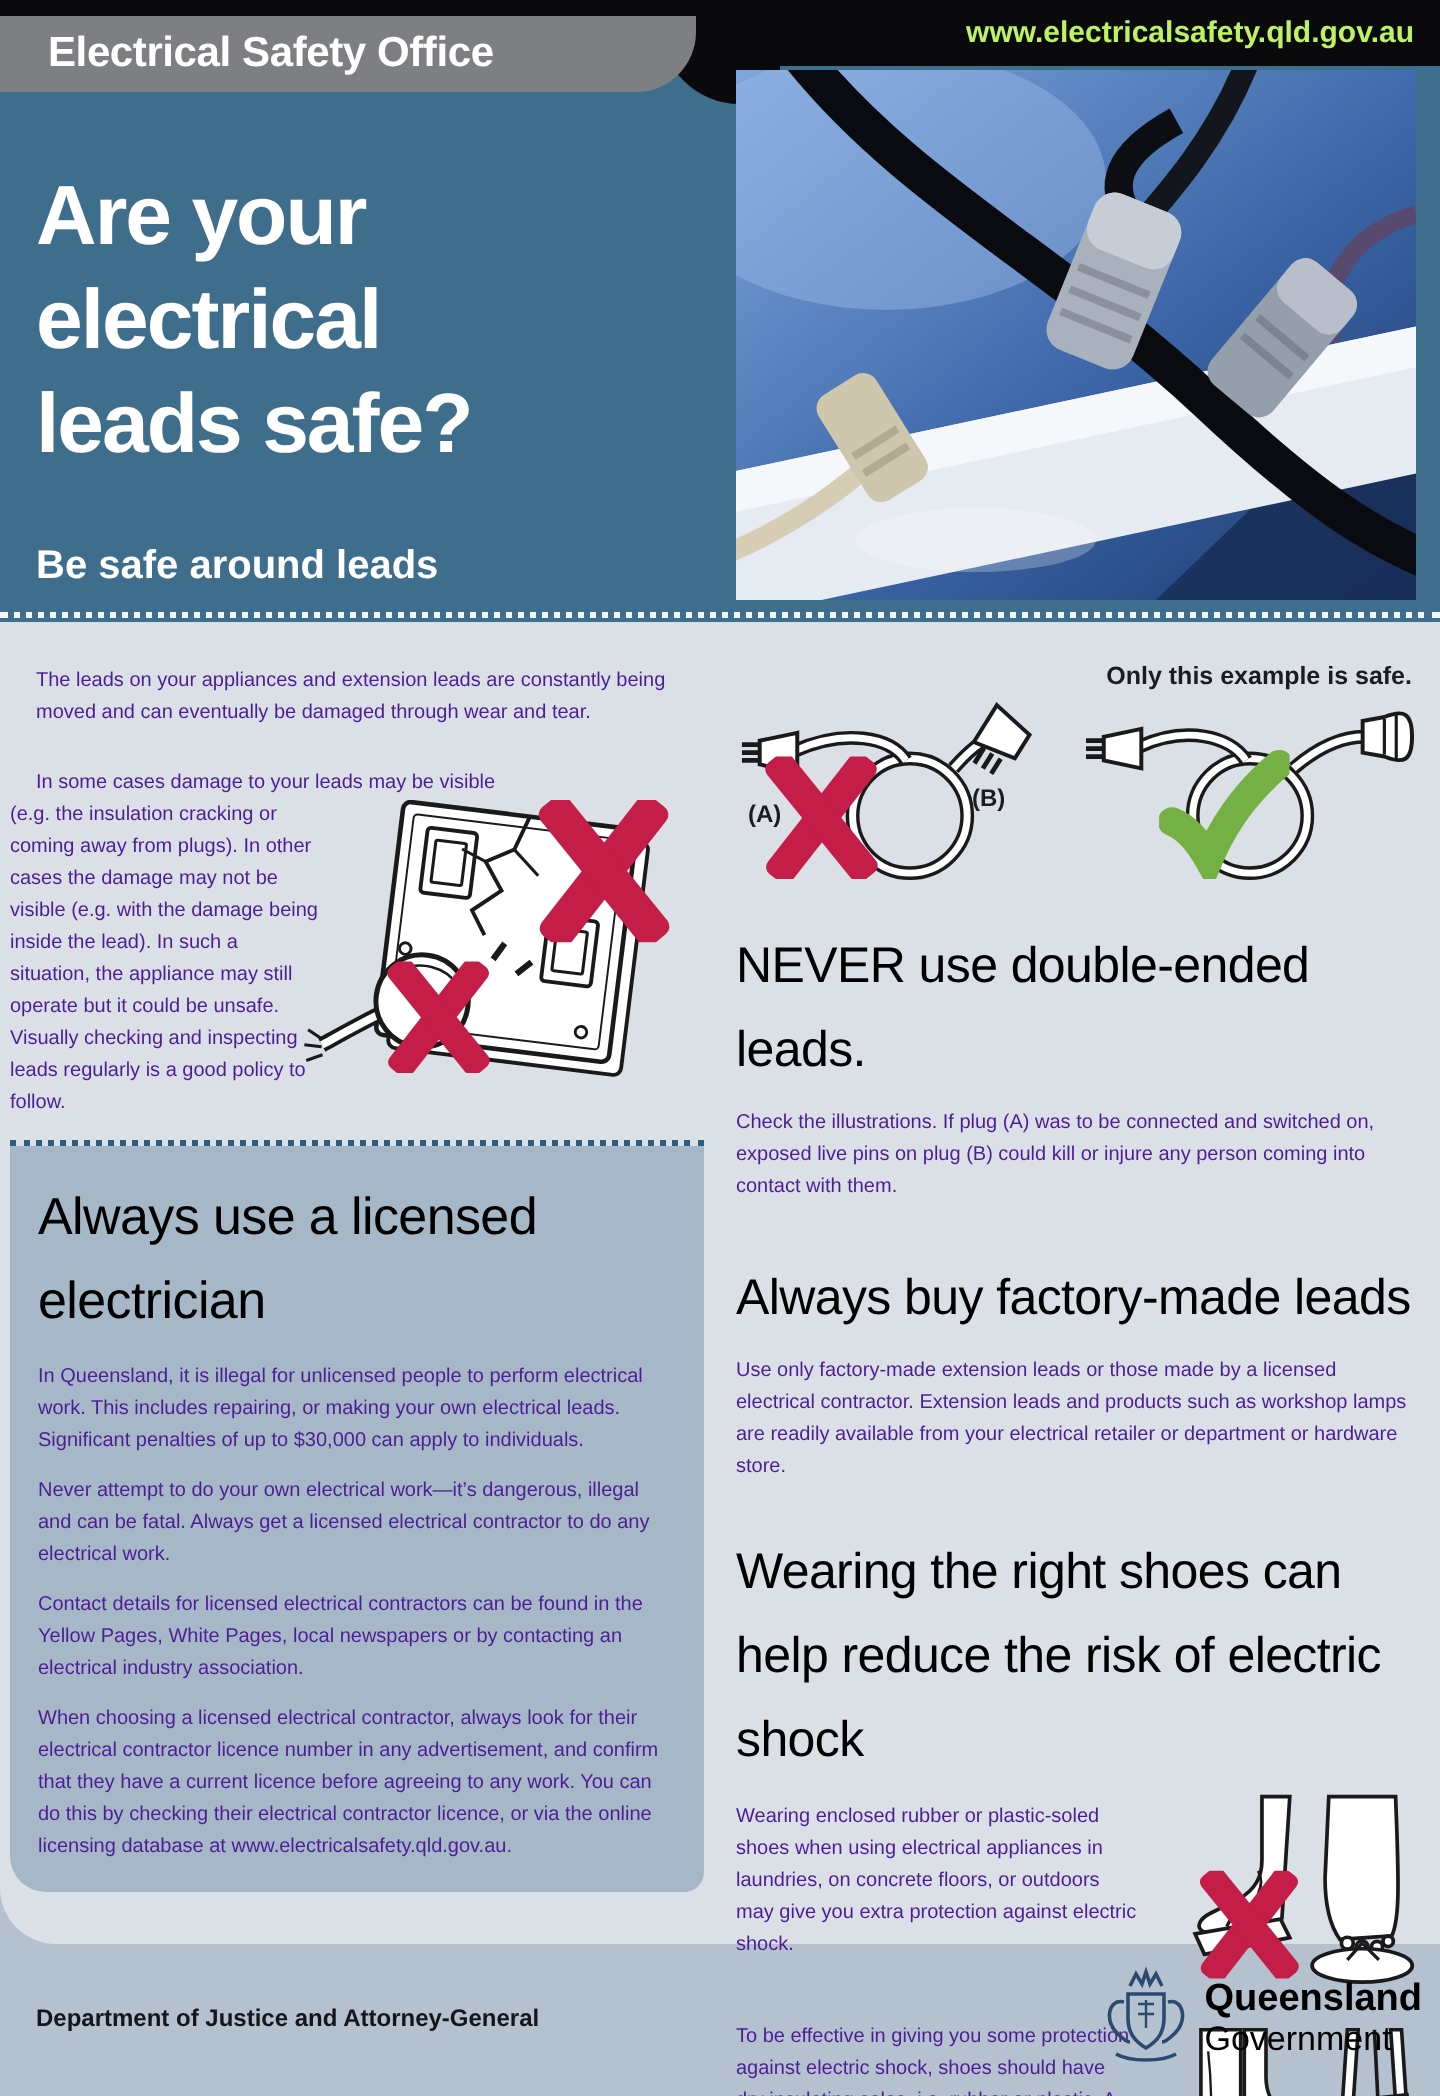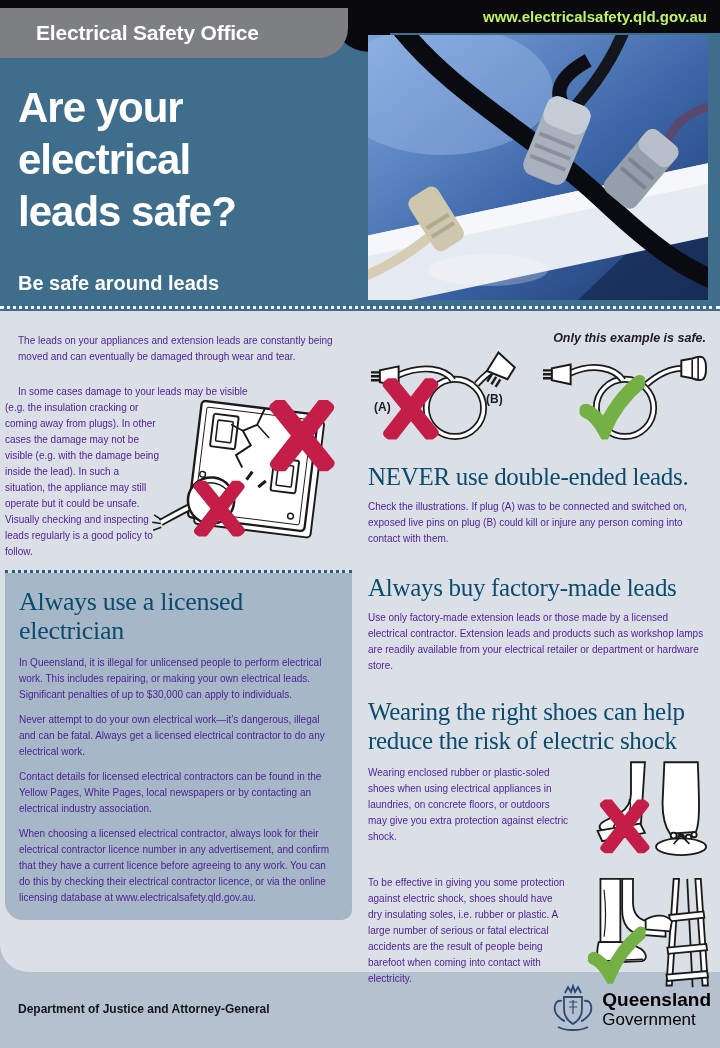--- a/index.html
+++ b/index.html
@@ -7,48 +7,48 @@
     position:relative; width:720px; height:1048px; overflow:hidden;
     background:#b5c1cf; font-family:"Liberation Sans", sans-serif;
     -webkit-font-smoothing:antialiased;
   }
   
   .top-band { position:absolute; top:0; left:0; width:720px; height:311px; background:#3e6e8c; }
   .dots-white { position:absolute; left:0; right:0; bottom:2px; border-top:3px dotted #f4f7f9; }
   .black-bar { position:absolute; top:0; left:0; width:720px; height:33px; background:#0a0a0c; }
   .black-bar-flare { position:absolute; top:0; left:330px; width:60px; height:52px; background:#0a0a0c; border-bottom-left-radius:40px; }
   .gray-tab {
-    position:absolute; top:8px; left:0; width:348px; height:50px; background:#7e7f82;
-    border-bottom-right-radius:30px; display:flex; align-items:center; box-sizing:border-box; padding-left:36px;
+    position:absolute; top:8px; left:0; width:348px; height:38px; background:#7e7f82;
+    border-bottom-right-radius:30px; display:flex; align-items:center; box-sizing:border-box; padding-left:24px;
   }
   .gray-tab span { color:#ffffff; font-size:21px; font-weight:700; letter-spacing:-0.2px; }
   .site-url { position:absolute; top:8px; right:13px; color:#bef264; font-size:15px; font-weight:700; }
   .photo { position:absolute; top:35px; left:368px; width:340px; height:265px; }
   .hero-title { position:absolute; top:82px; left:18px; color:#ffffff; font-weight:700; font-size:42px; line-height:52px; letter-spacing:-1px; }
   .hero-sub { position:absolute; top:272px; left:18px; color:#ffffff; font-weight:700; font-size:20px; }
 
   
   .content { position:absolute; top:311px; left:0; width:720px; height:661px; background:#dbe0e7; border-bottom-left-radius:28px; }
   .col-left  { position:absolute; left:5px;  top:0; width:347px; }
   .col-right { position:absolute; left:368px; top:0; width:340px; }
 
   .bt { font-size:10px; line-height:16px; font-weight:400; color:#4c1d95; margin:0; }
-  h2 { font-size:25px; line-height:29px; font-weight:500; color:#0c4a6e; letter-spacing:-0.3px; margin:0;font-family:Liberation Serif, serif; }
+  h2 { font-size:25px; line-height:42px; font-weight:500; color:#000000; letter-spacing:-0.3px; margin:0; }
 
   .p-intro1 { margin:22px 0 19px 13px; width:322px; }
   .p-intro2a { margin:0 0 0 13px; width:328px; }
   .wrap-ill { overflow:hidden; }
   .wrap-ill svg.pp { float:right; width:188px; height:150px; margin:0 0 0 4px; }
   .dotline-navy { border-top:3px dotted #2d5e7e; margin-top:10px; }
   .blue-box { background:#a6b8c7; border-radius:0 0 10px 18px; padding:12px 16px 14px 14px; }
   .blue-box h2 { font-size:26px; margin:2px 0 10px; }
   .blue-box p { margin:0 0 9px; }
   .blue-box p:last-child { margin-bottom:0; }
 
-  .caption { font-style:italic; font-size:12.5px; font-weight:700; color:#1b1b24; text-align:right; margin:20px 2px 3px 0; }
+  .caption { font-size:12.5px; font-weight:700; color:#1b1b24; text-align:right; margin:20px 2px 3px 0; }
   .leads-row { display:flex; gap:8px; height:104px; position:relative; }
   .lead-ill { position:relative; width:168px; height:104px; }
   .lead-ill svg { position:absolute; inset:0; width:100%; height:100%; overflow:visible; }
   .lead-label { position:absolute; font-size:12px; font-weight:700; color:#1b1b24; }
   .label-a { left:6px; top:52px; }
   .label-b { left:118px; top:44px; }
   .h-never { margin:10px 0 8px; }
   .p-never { width:332px; }
   .h-factory { margin:26px 0 8px; }
   .p-factory { width:336px; }

